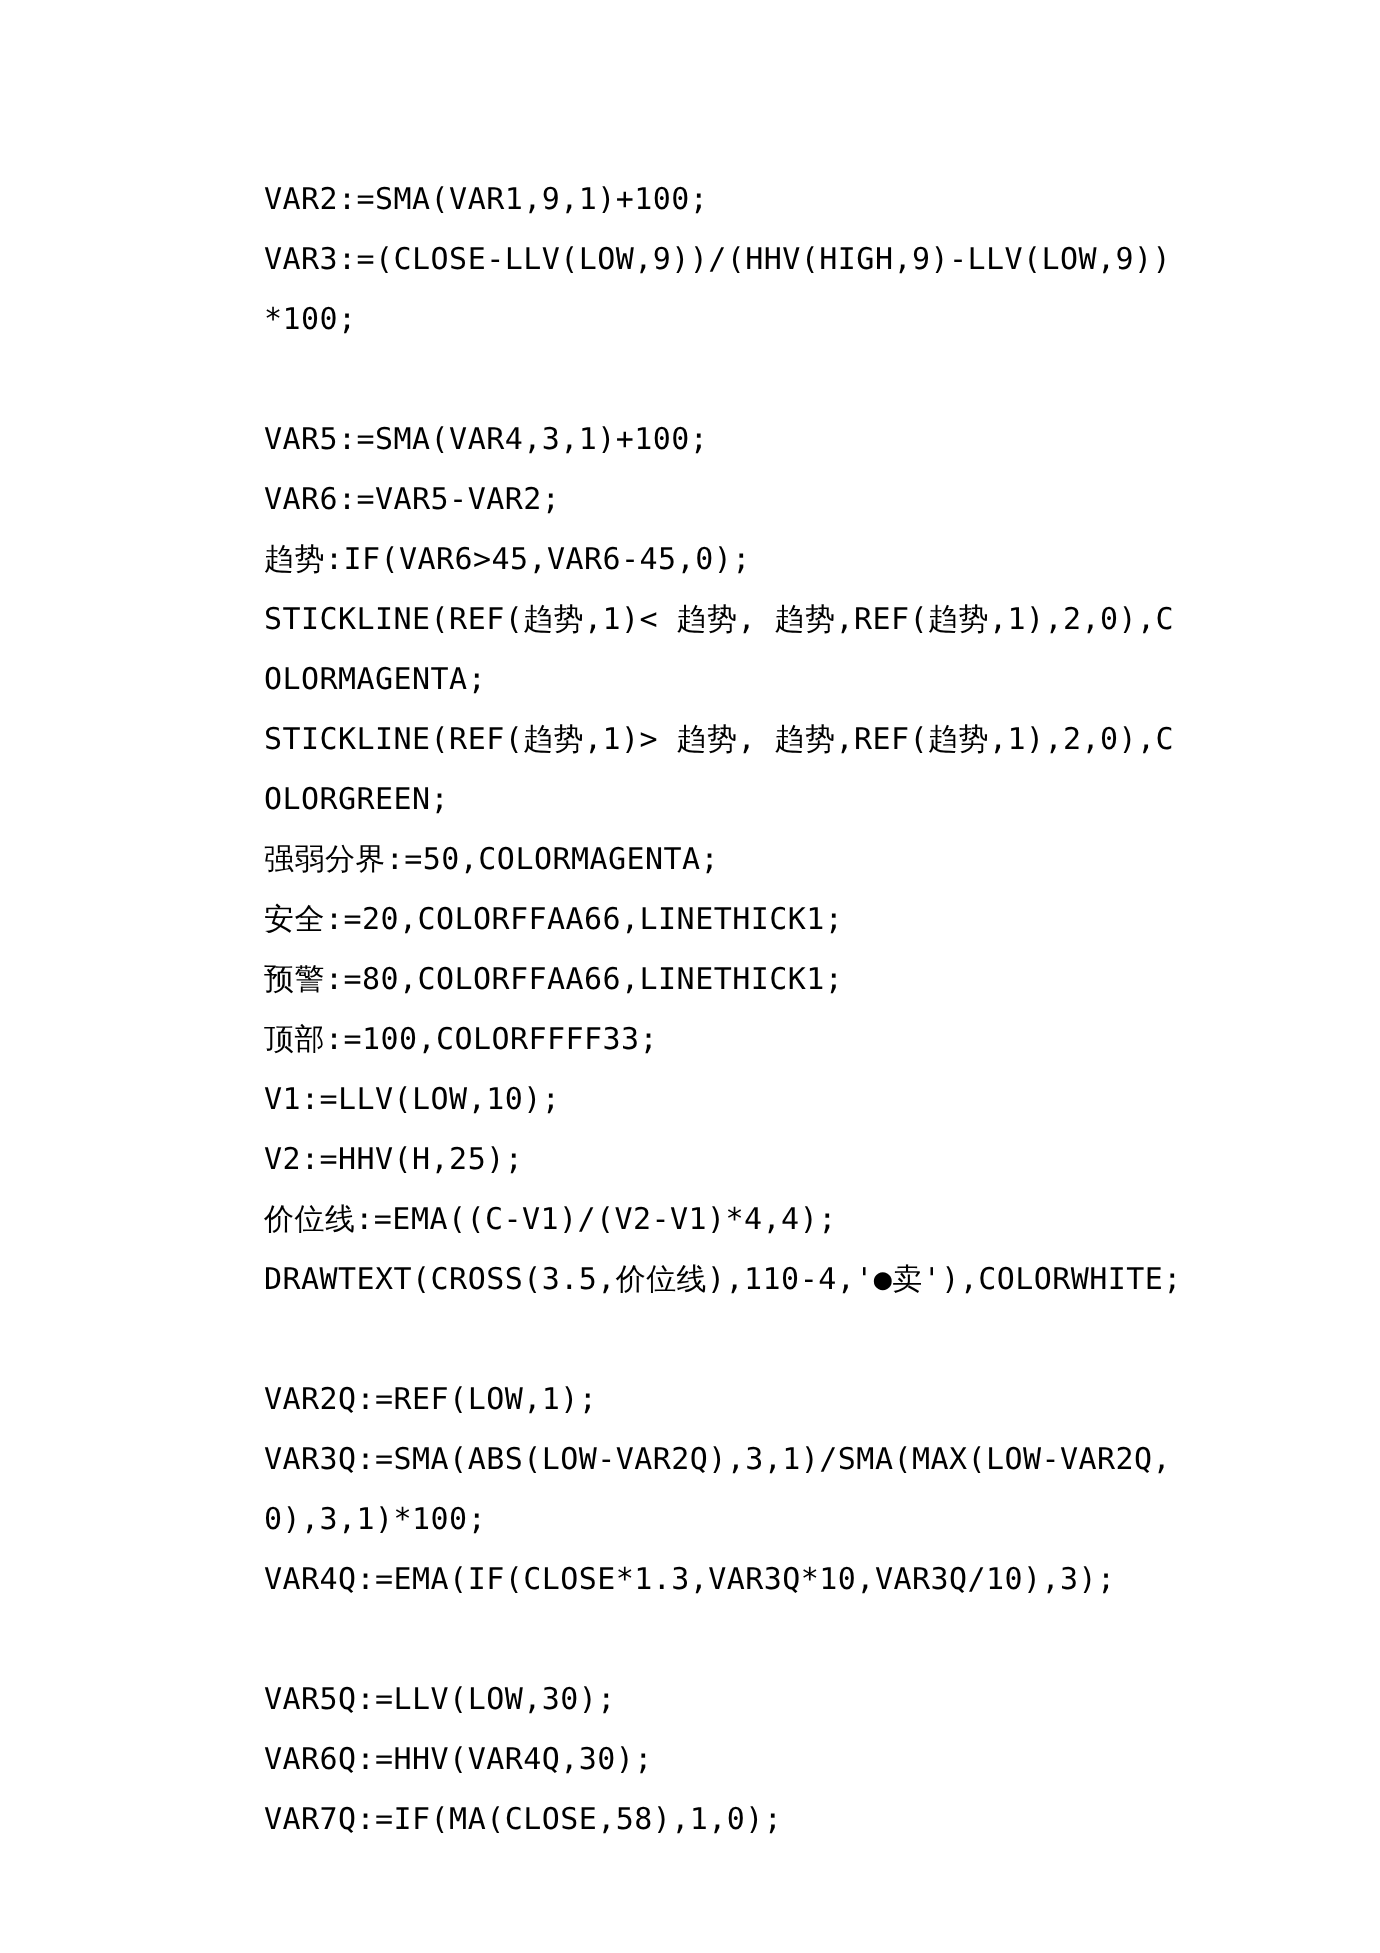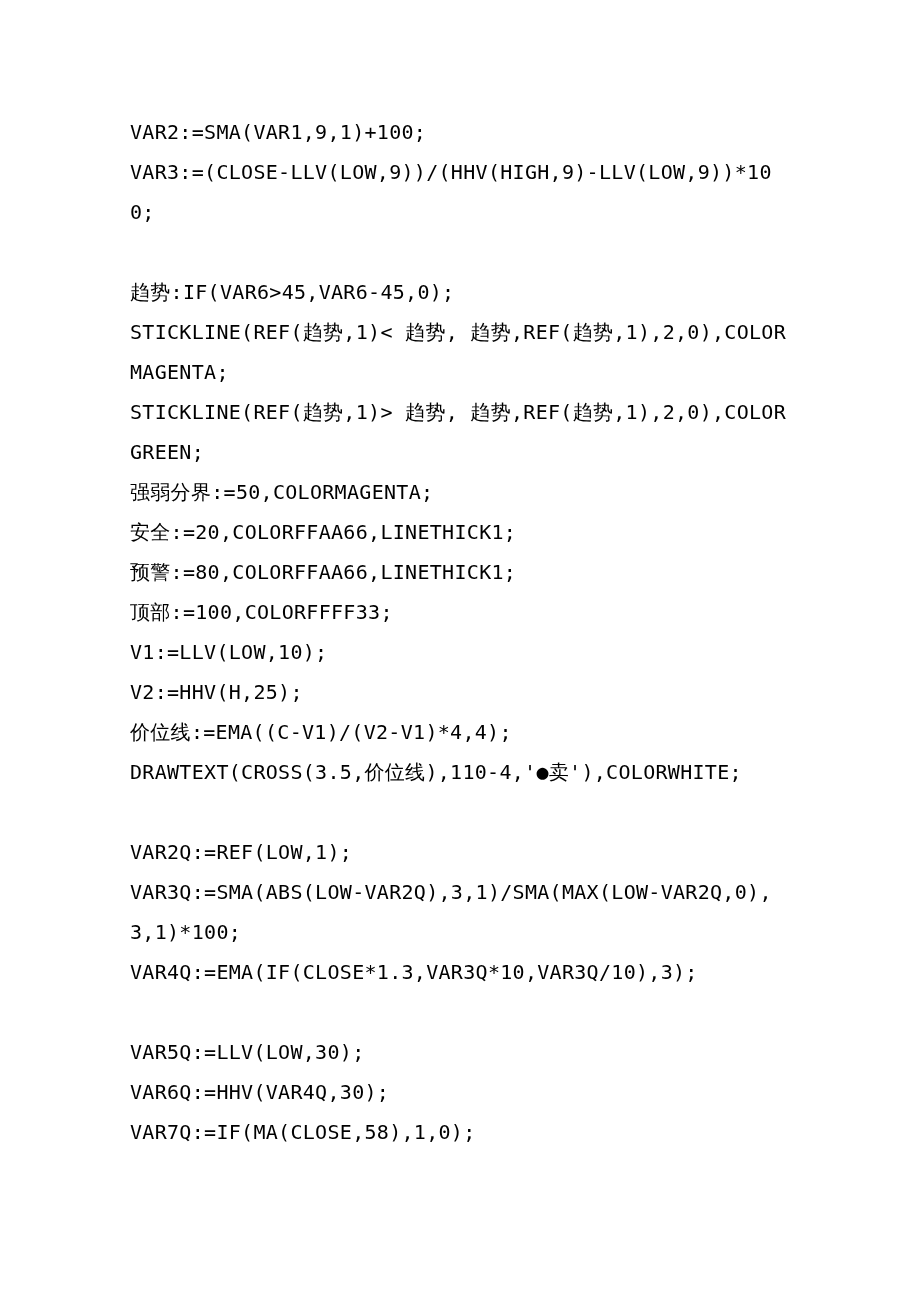--- a/index.html
+++ b/index.html
@@ -10,32 +10,35 @@
     font-family: "SimSun", "宋体", monospace;
     font-size: 20px;
     color: #000000;
     padding: 112px 130px 0 130px;
     line-height: 2.0;
     letter-spacing: 0.3px;
   }
   .line {
     white-space: pre-wrap;
     word-break: break-all;
+    margin-left: 46px;
   }
   .blank {
     height: 40px;
   }
 </style>
 </head>
 <body>
 
 <div>
   <div class="line">VAR2:=SMA(VAR1,9,1)+100;</div>
   <div class="line">VAR3:=(CLOSE-LLV(LOW,9))/(HHV(HIGH,9)-LLV(LOW,9))*100;</div>
   <div class="blank"></div>
+  <div class="line">VAR5:=SMA(VAR4,3,1)+100;</div>
+  <div class="line">VAR6:=VAR5-VAR2;</div>
   <div class="line">趋势:IF(VAR6&gt;45,VAR6-45,0);</div>
   <div class="line">STICKLINE(REF(趋势,1)&lt; 趋势, 趋势,REF(趋势,1),2,0),COLORMAGENTA;</div>
   <div class="line">STICKLINE(REF(趋势,1)&gt; 趋势, 趋势,REF(趋势,1),2,0),COLORGREEN;</div>
   <div class="line">强弱分界:=50,COLORMAGENTA;</div>
   <div class="line">安全:=20,COLORFFAA66,LINETHICK1;</div>
   <div class="line">预警:=80,COLORFFAA66,LINETHICK1;</div>
   <div class="line">顶部:=100,COLORFFFF33;</div>
   <div class="line">V1:=LLV(LOW,10);</div>
   <div class="line">V2:=HHV(H,25);</div>
   <div class="line">价位线:=EMA((C-V1)/(V2-V1)*4,4);</div>

